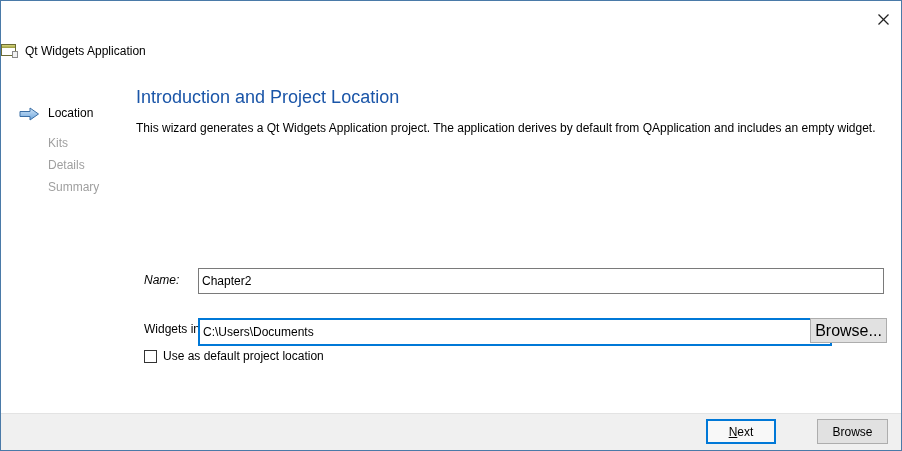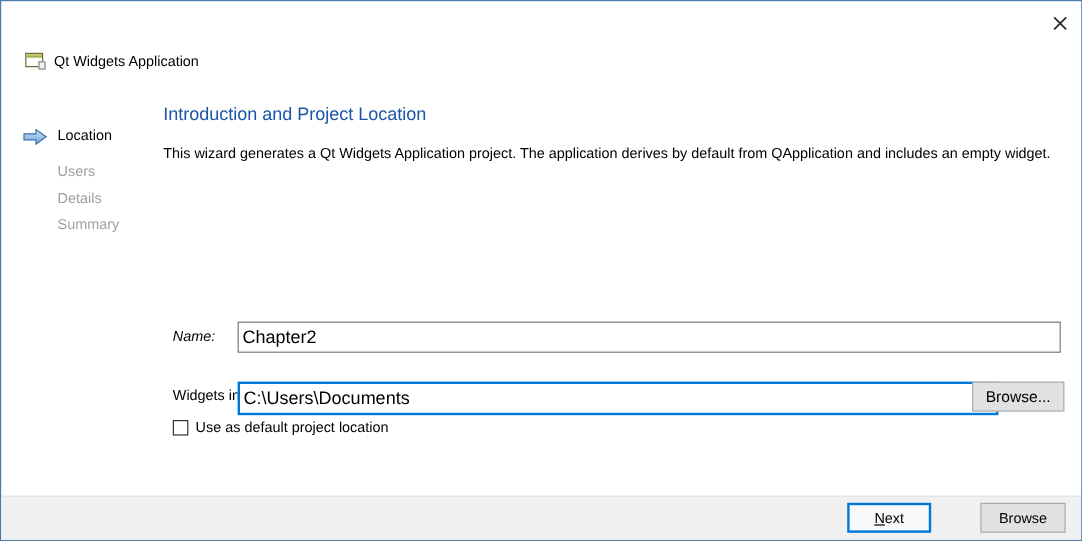--- a/index.html
+++ b/index.html
@@ -17,21 +17,21 @@
   
   .close-btn {
     position: absolute; top: 6px; right: 6px;
     width: 24px; height: 24px;
     display: flex; align-items: center; justify-content: center;
     background: transparent; border: none; cursor: pointer;
   }
 
   
   .app-header {
-    position: absolute; left: 20px; top: 43px;
+    position: absolute; left: 0; top: 43px;
     display: flex; align-items: center; gap: 7px;
   }
   .app-icon { position: relative; width: 17px; height: 14px; }
   .app-icon .win {
     position: absolute; left: 0; top: 0;
     width: 15px; height: 12px;
     border: 1px solid #6b6b35; background: #ffffff;
   }
   .app-icon .titlebar {
     position: absolute; left: 1px; top: 1px;
@@ -48,55 +48,55 @@
   
   .sidebar { position: absolute; left: 0; top: 0; width: 130px; height: 100%; }
   .step { position: absolute; left: 47px; font-size: 12px; white-space: nowrap; }
   .step.active { color: #000; }
   .step.inactive { color: #9f9f9f; }
   .step-arrow { position: absolute; left: 18px; top: 106px; }
 
   
   .heading {
     position: absolute; left: 135px; top: 86px;
-    font-size: 15px; font-weight: normal; color: #1a55a8;
+    font-size: 18px; font-weight: normal; color: #1a55a8;
     white-space: nowrap;
     text-align: center;
   }
   .description {
     position: absolute; left: 135px; top: 120px;
     font-size: 12px; color: #000; white-space: nowrap;
   }
 
   .field-label { position: absolute; font-size: 12px; color: #000; white-space: nowrap; }
   .name-label   { left: 143px; top: 272px; font-style: italic; }
   .createin-label { left: 143px; top: 321px; }
 
   input.text-field {
     position: absolute;
     font-family: "Liberation Sans", sans-serif;
-    font-size: 15px; color: #000;
+    font-size: 12px; color: #000;
     padding: 12px 3px; background: #fff;
     outline: none;
   }
   .name-input {
     left: 197px; top: 267px; width: 686px; height: 21px;
     border: 1px solid #7a7a7a;
   }
   .createin-input {
     left: 197px; top: 317px; width: 634px; height: 24px;
     border: 2px solid #0078d7;
   }
 
   .browse-btn {
     position: absolute; left: 809px; top: 317px;
     width: 77px; height: 25px;
     background: #e1e1e1; border: 1px solid #adadad;
     font-family: "Liberation Sans", sans-serif;
-    font-size: 13px; color: #000; cursor: pointer;
+    font-size: 16px; color: #000; cursor: pointer;
   }
 
   .checkbox-row {
     position: absolute; left: 143px; top: 348px;
     display: flex; align-items: center; gap: 6px; cursor: pointer;
   }
   .checkbox-box {
     width: 13px; height: 13px;
     border: 1px solid #333333; background: #ffffff;
   }
@@ -149,21 +149,21 @@
     <svg class="step-arrow" width="21" height="14" viewBox="0 0 21 14">
       <defs>
         <linearGradient id="ag" x1="0" y1="0" x2="0" y2="1">
           <stop offset="0" stop-color="#cfe4f7"></stop>
           <stop offset="1" stop-color="#6ea6dd"></stop>
         </linearGradient>
       </defs>
       <path d="M1 4.5 L11 4.5 L11 1 L19.5 7 L11 13 L11 9.5 L1 9.5 Z" fill="url(#ag)" stroke="#3a6ea5" stroke-width="1"></path>
     </svg>
     <div class="step active" style="top:105px">Location</div>
-    <div class="step inactive" style="top:135px">Users</div>
+    <div class="step inactive" style="top:135px">Kits</div>
     <div class="step inactive" style="top:157px">Details</div>
     <div class="step inactive" style="top:179px">Summary</div>
   </div>
 
   <h1 class="heading">Introduction and Project Location</h1>
   <p class="description">This wizard generates a Qt Widgets Application project. The application derives by default from QApplication and includes an empty widget.</p>
 
   <label class="field-label name-label">Name:</label>
   <input class="text-field name-input" type="text" value="Chapter2" style="">
 

